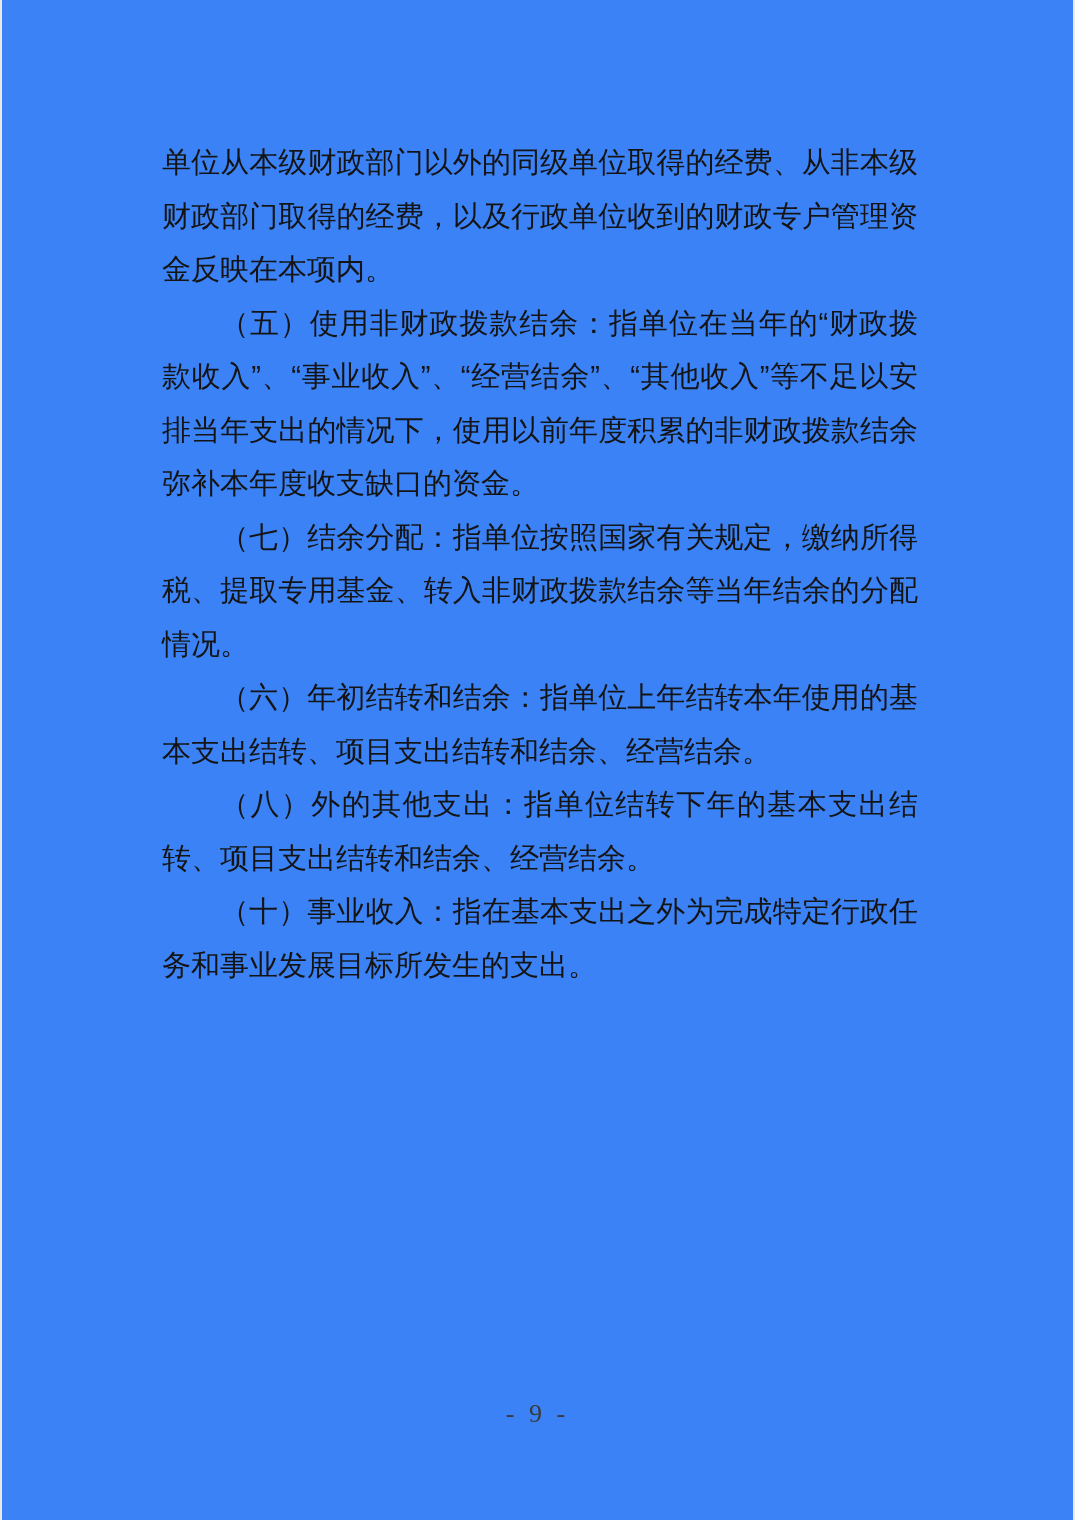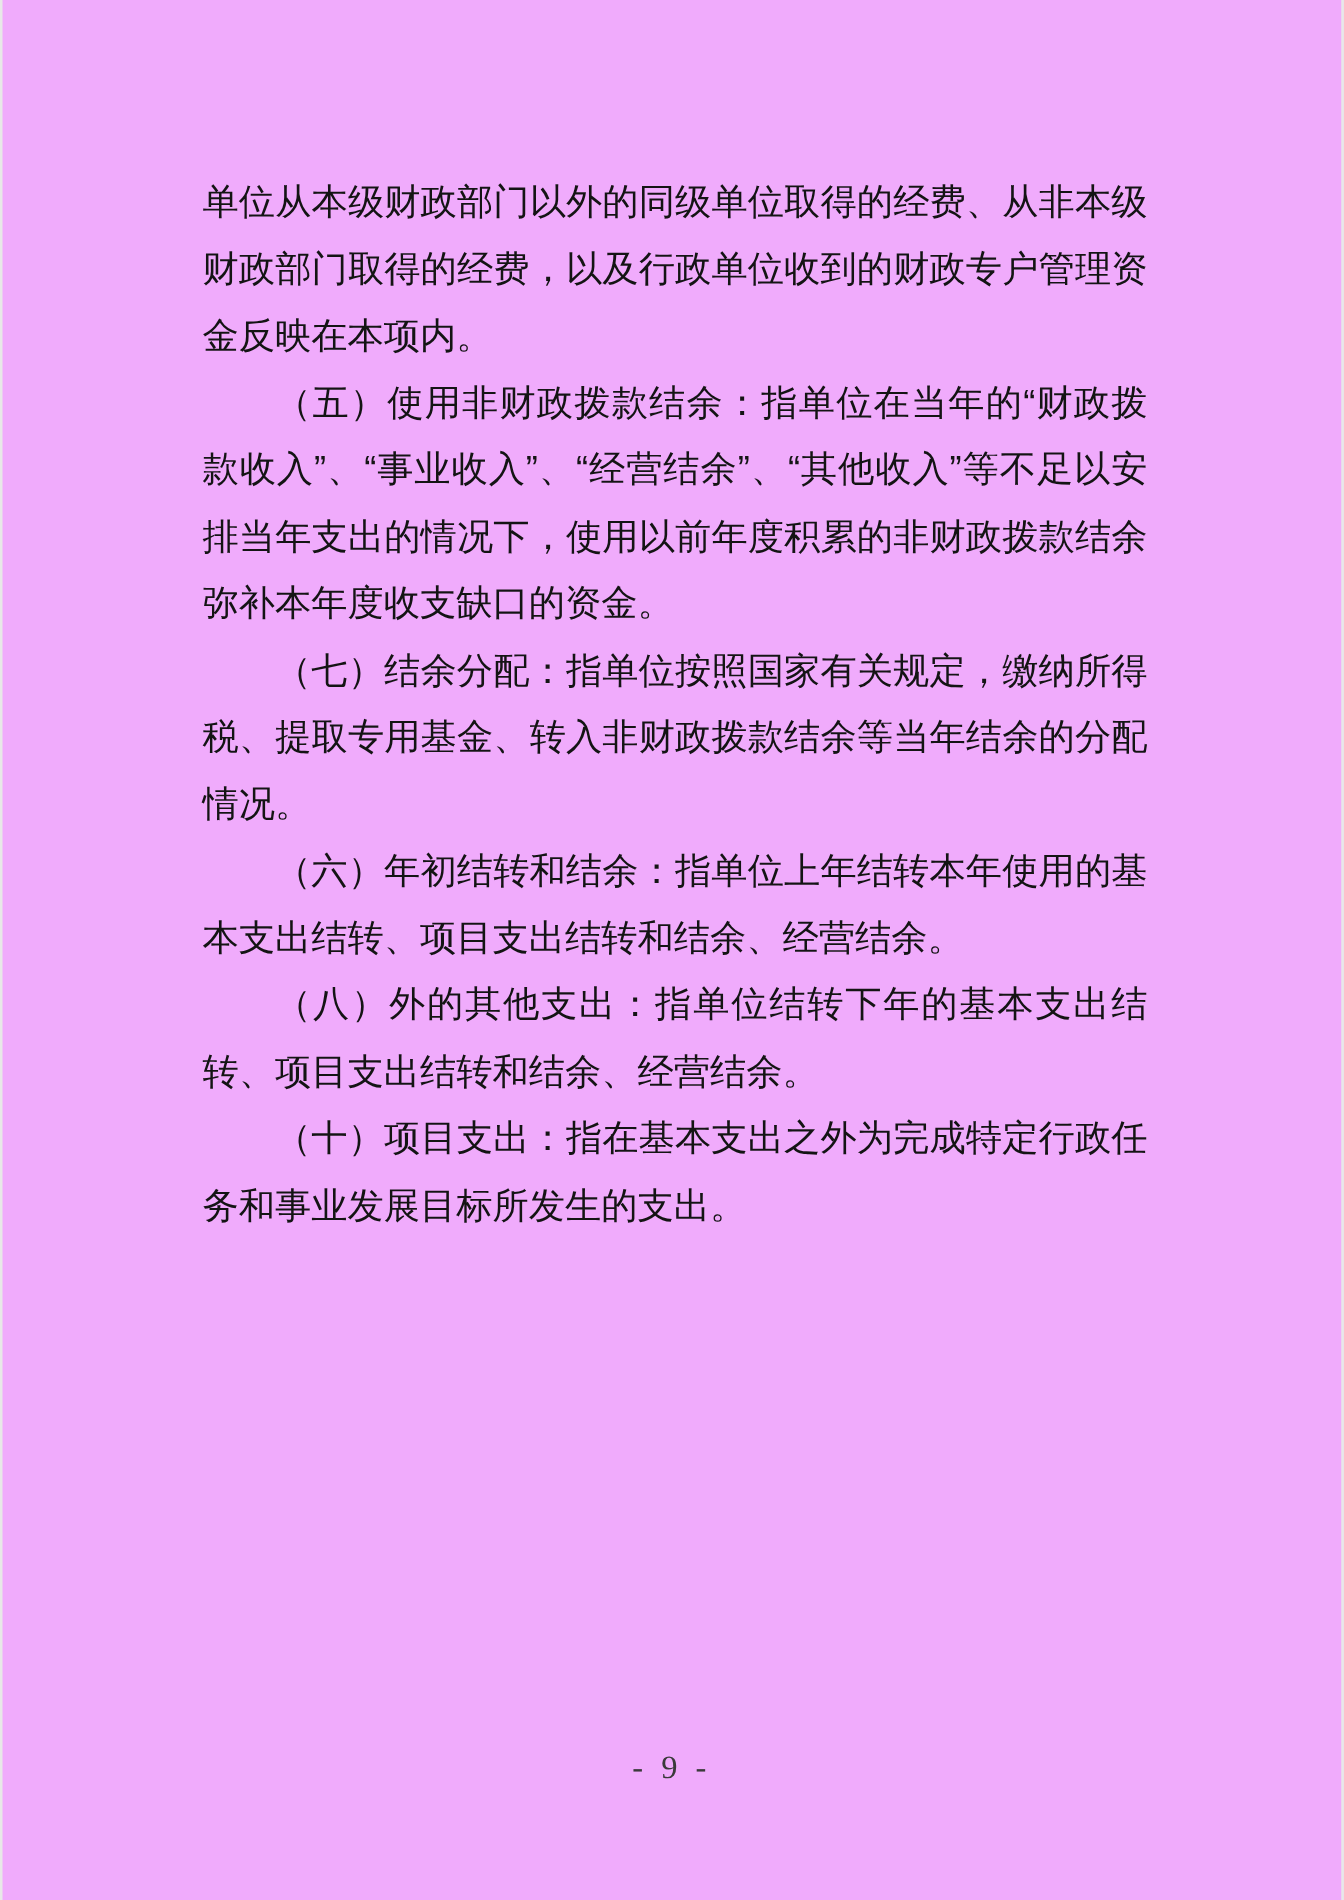--- a/index.html
+++ b/index.html
@@ -2,21 +2,21 @@
 <html><head>
 <meta charset="utf-8">
 <style>
   * { margin: 0; padding: 0; box-sizing: border-box; }
   html, body { background: #e8e8e8; }
   .page {
     position: relative;
     width: 1071px;
     height: 1520px;
     margin: 0 auto;
-    background: #f0abfc;
+    background: #3b82f6;
     overflow: hidden;
     font-family: "Liberation Sans", sans-serif;
   }
   .content {
     position: absolute;
     left: 160px;
     top: 136px;
     width: 756px;
     color: #141414;
     font-size: 29px;
@@ -57,19 +57,19 @@
 
     <p class="para indent"><span class="para-lead">（五）使用非财政拨款结余：</span><span class="para-body">指单位在当年的“财政拨款收入”、“事业收入”、“经营结余”、“其他收入”等不足以安排当年支出的情况下，使用以前年度积累的非财政拨款结余弥补本年度收支缺口的资金。</span></p>
 
     <p class="para indent"><span class="para-lead">（七）结余分配：</span><span class="para-body">指单位按照国家有关规定，缴纳所得税、提取专用基金、转入非财政拨款结余等当年结余的分配情况。</span></p>
 
     <p class="para indent"><span class="para-lead">（六）年初结转和结余：</span><span class="para-body">指单位上年结转本年使用的基本支出结转、项目支出结转和结余、经营结余。</span></p>
 
     <p class="para indent"><span class="para-lead">（八）外的其他支出：</span><span class="para-body">指单位结转下年的基本支出结转、项目支出结转和结余、经营结余。</span></p>
 
 
-    <p class="para indent"><span class="para-lead">（十）项目支出：</span><span class="para-body">指在基本支出之外为完成特定行政任务和事业发展目标所发生的支出。</span></p>
+    <p class="para indent"><span class="para-lead">（十）事业收入：</span><span class="para-body">指在基本支出之外为完成特定行政任务和事业发展目标所发生的支出。</span></p>
 
 
   </div>
 
   <div class="page-number">- 9 -</div>
 </div>
 
 </body></html>

